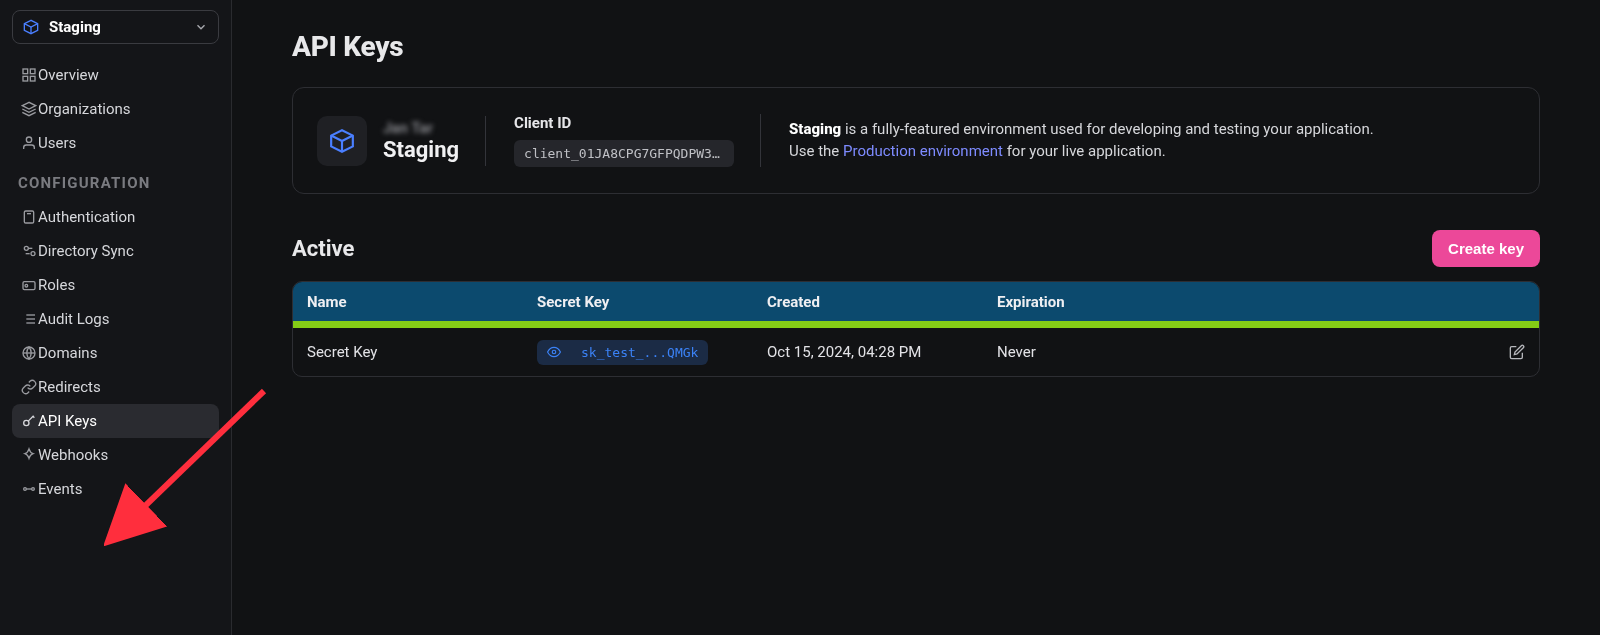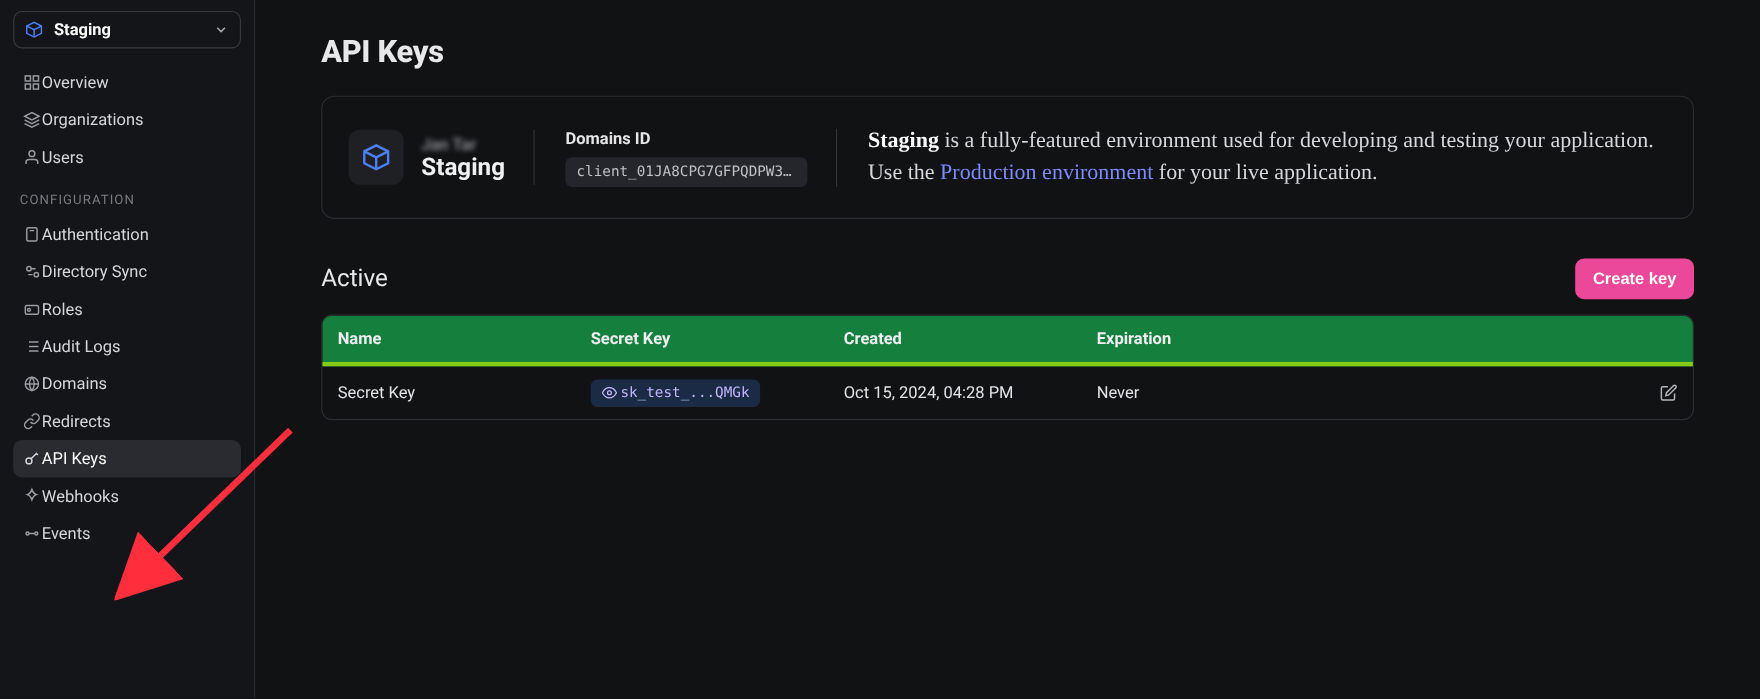--- a/index.html
+++ b/index.html
@@ -45,24 +45,24 @@
     padding:8px 8px;
     border-radius:8px;
     font-size:15px;
     color:#d6d7db;
     cursor:pointer;
   }
   .nav-item .ico { width:18px; display:flex; justify-content:center; color:#9a9ba0; }
   .nav-item.active { background:#2a2b30; color:#ffffff; }
   .nav-item.active .ico { color:#d6d7db; }
   .nav-section {
-    font-size:12px;
+    font-size:15px;
     letter-spacing:.08em;
     color:#7a7b80;
-    font-weight:400;
+    font-weight:700;
     padding: 14px 6px 8px 6px;
   }
   
   .main {
     flex:1;
     padding: 30px 60px 30px 60px;
     overflow:auto;
   }
   .page-title { font-size:28px; font-weight:800; letter-spacing:-.01em; margin-bottom:24px;}
   .card {
@@ -81,43 +81,43 @@
   }
   .app-text .line1 { font-size:15px;font-weight:600;color:#8f9095;filter:blur(2.5px);}
   .app-text .line2 { font-size:22px;font-weight:700;color:#f0f0f2;}
   .client-block { padding-right:26px;border-right:1px solid #33343a;}
   .client-block .label { font-size:15px;font-weight:700;color:#e6e6e9;margin-bottom:8px;}
   .client-id-pill {
     background:#25262b;border-radius:6px;padding:6px 10px;
     font-family:ui-monospace,Consolas,monospace;font-size:13px;color:#bfc0c5;
     max-width:220px;overflow:hidden;text-overflow:ellipsis;white-space:nowrap;
   }
-  .desc-block { flex:1;font-size:20px;line-height:1.45;color:#d6d7db;font-family:Liberation Serif, serif;}
+  .desc-block { flex:1;font-size:15px;line-height:1.45;color:#d6d7db;}
   .desc-block b { color:#fff; font-weight:800;}
   .desc-block a { color:#7e8bff; text-decoration:none; cursor:pointer;text-align:right;}
   .section-header { display:flex;align-items:center;justify-content:space-between;margin-bottom:14px;}
-  .section-header h2 { font-size:22px;font-weight:400;}
+  .section-header h2 { font-size:22px;font-weight:700;}
   .btn-primary {
     background:#ec4899;color:#fff;border:none;border-radius:8px;
     padding:10px 16px;font-weight:700;font-size:15px;cursor:pointer;
   }
   .table {
     border:1px solid #2d2e33;border-radius:10px;overflow:hidden;
   }
   .thead, .trow {
     display:grid;
     grid-template-columns: 230px 230px 230px 1fr 60px;
     align-items:center;
     padding: 0 14px;
   }
-  .thead { background:#15803d;height:46px;font-weight:700;font-size:15px;color:#efeff2;border-bottom:4px solid #84cc16;}
+  .thead { background:#0c4a6e;height:46px;font-weight:700;font-size:15px;color:#efeff2;border-bottom:7px solid #84cc16;}
   .trow { height:48px;font-size:15px;color:#e2e2e6;}
   .secret-pill {
-    display:inline-flex;align-items:center;gap:3px;
-    background:#1b2b45;color:#c4b5fd;border-radius:6px;
+    display:inline-flex;align-items:center;gap:20px;
+    background:#1b2b45;color:#3b82f6;border-radius:6px;
     padding:5px 10px;font-family:ui-monospace,Consolas,monospace;font-size:13px;
     cursor:pointer;
   }
   .row-action { display:flex;justify-content:flex-end;color:#b5b6bb;cursor:pointer;}
   
   .arrow-annotation {
     position:absolute;
     left:104px; top:386px;
     width:170px;height:160px;
     pointer-events:none;
@@ -284,21 +284,21 @@
             <path d="M2 7l10 5 10-5"></path>
             <path d="M12 22V12"></path>
           </svg>
       </div>
       <div class="app-text">
         <div class="line1">Jan Tar</div>
         <div class="line2">Staging</div>
       </div>
     </div>
     <div class="client-block">
-      <div class="label">Domains ID</div>
+      <div class="label">Client ID</div>
       <div class="client-id-pill">client_01JA8CPG7GFPQDPW3TEC…</div>
     </div>
     <div class="desc-block">
       <b>Staging</b><span> is a fully-featured environment used for developing and testing your application.</span><br>
       <span>Use the </span><a>Production environment</a><span> for your live application.</span>
     </div>
   </div>
 
   <div class="section-header">
     <h2>Active</h2>

